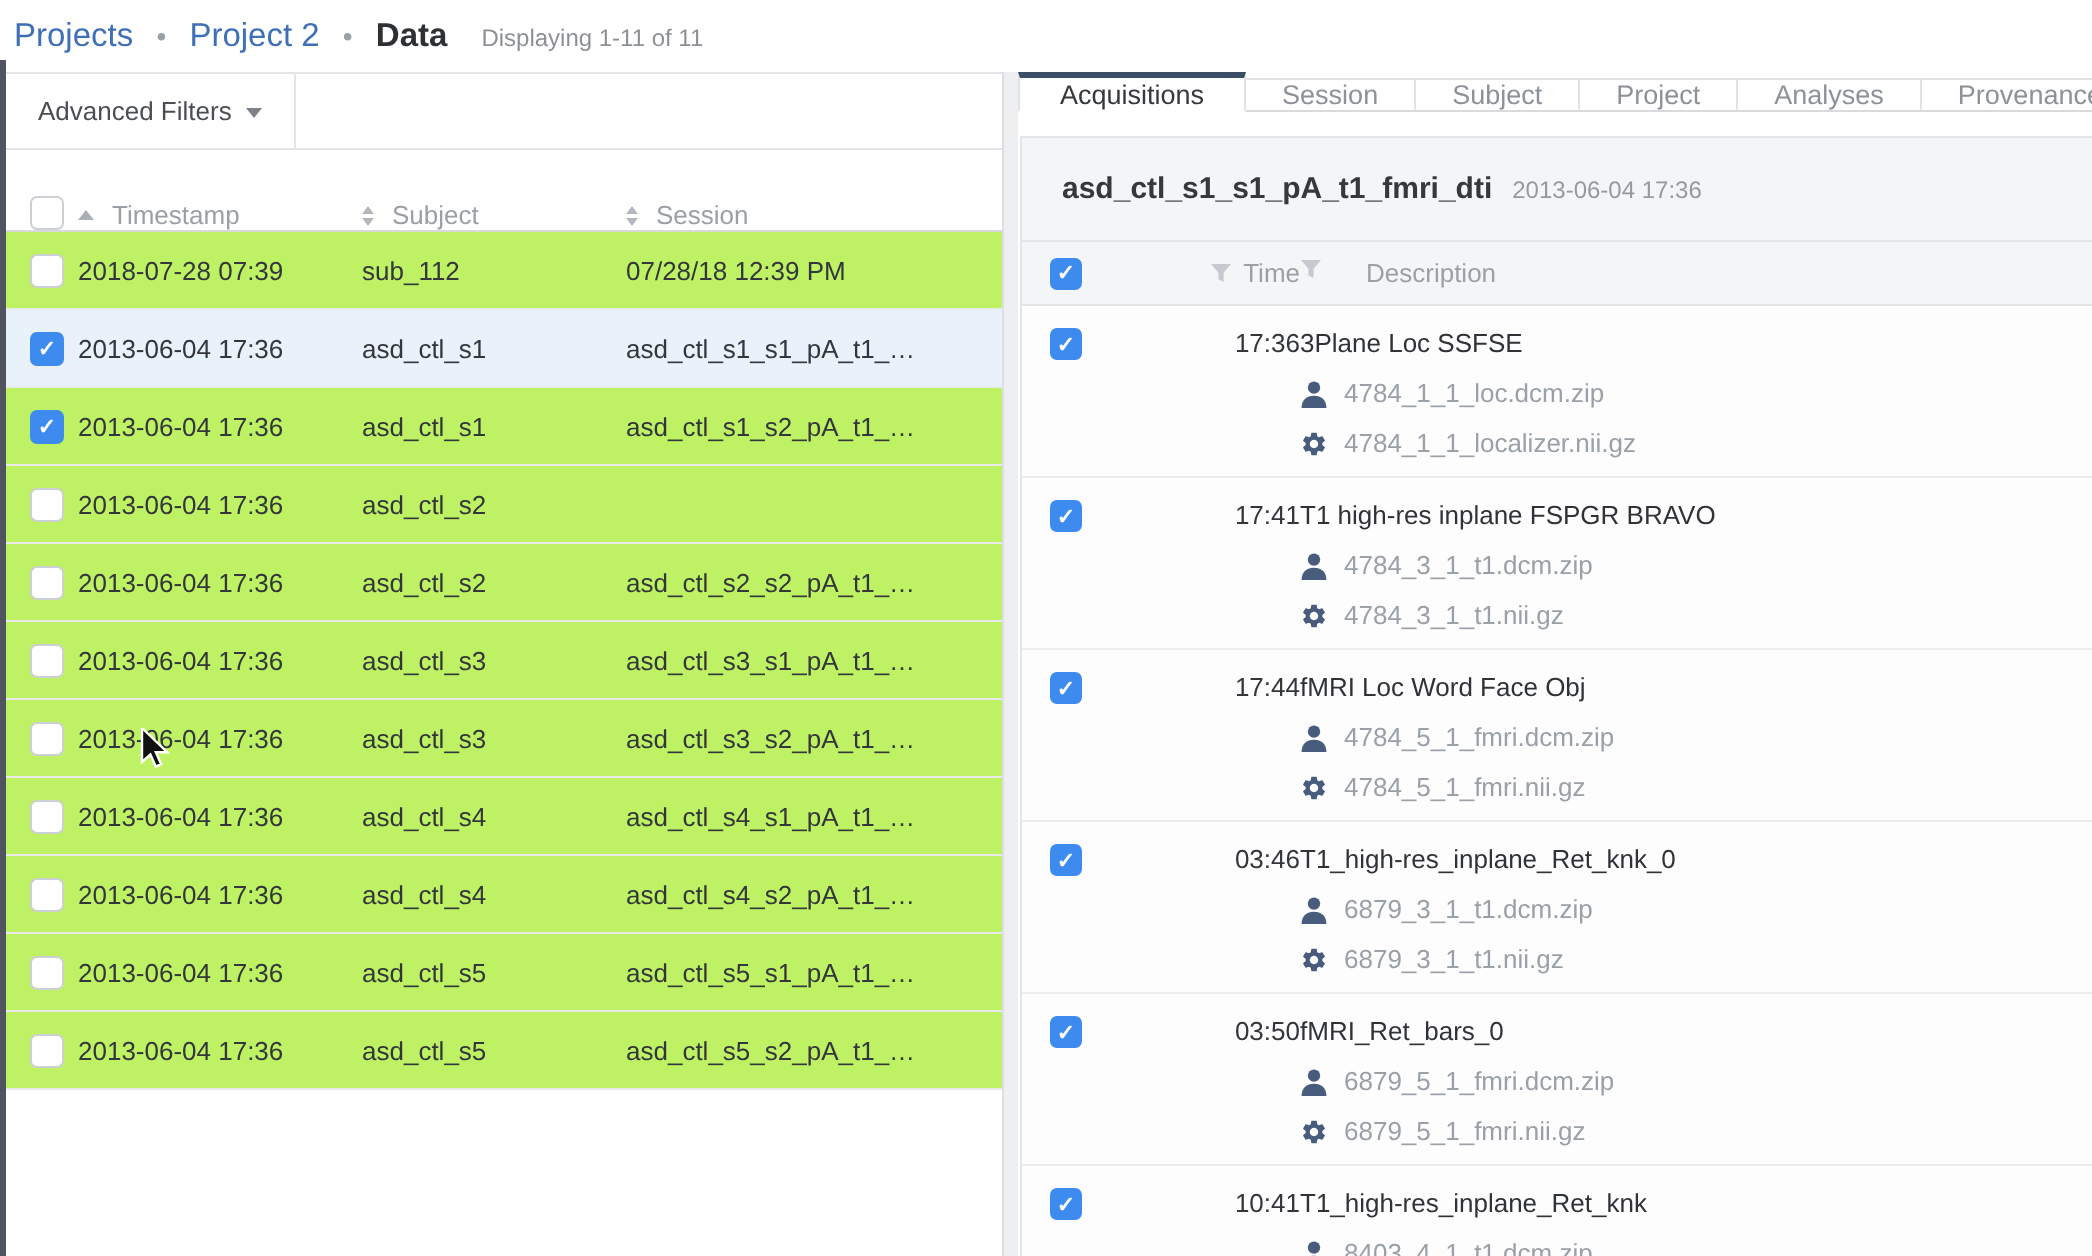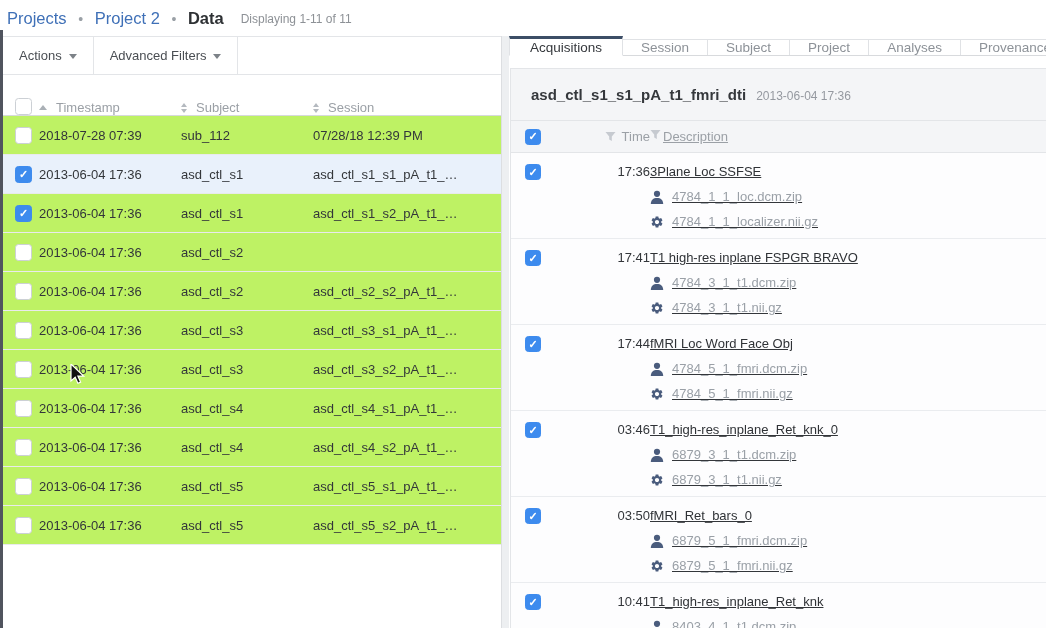--- a/index.html
+++ b/index.html
@@ -56,21 +56,21 @@
   .tab.active { margin-top:0; border-top:3px solid #3c4e66; border-left:1px solid #e0e2e5; background:#fff;
          color:#35383c; margin-bottom:-1px; border-bottom:1px solid #fff; padding:0 20px; }
 
   .acq-card { margin-top:12px; margin-left:1px; border:1px solid #e3e5e8; border-right:none; background:#fdfdfe; flex:1; }
   .acq-title-band { background:#f4f5f7; border-bottom:1px solid #e3e5e8; padding:17px 20px; display:flex; align-items:baseline; }
   .acq-title { font-size:15px; font-weight:700; color:#35383c; }
   .acq-title-date { font-size:12px; color:#9599a0; margin-left:10px; }
   .acq-thead { height:32px; background:#f4f5f7; border-bottom:1px solid #e3e5e8; display:flex; align-items:center; color:#9ba0a6; }
   .a-cb { margin-left:14px; }
   .a-time { width:96px; margin-left:13px; display:flex; align-items:center; gap:6px;justify-content:flex-end; }
-  .a-desc { flex:1; display:flex; align-items:flex-start; gap:2px;text-decoration:underline; }
+  .a-desc { flex:1; display:flex; align-items:flex-start; gap:22px; }
   .funnel { flex:0 0 auto; display:inline-flex; }
 
   .arow { display:flex; align-items:flex-start; padding:9px 0 8px; border-bottom:1px solid #eaecef; background:#fdfdfe; }
   .arow .a-cb { margin-top:2px; }
   .arow .a-time { margin-top:2px; line-height:16px; color:#33363a; }
   .arow .a-desc { display:block; }
   .a-desc-title { line-height:16px; color:#2f3236; margin-top:2px; }
   .file-line { display:flex; align-items:center; gap:8px; margin-top:9px; line-height:16px; cursor:pointer; }
   .file-name { color:#9aa0a7; font-size:13px; }
   .file-icon { width:14px; height:14px; display:inline-flex; flex:0 0 auto; }
@@ -96,24 +96,20 @@
     </span>
     <span class="displaying">Displaying 1-11 of 11</span>
   </div>
 
   <div class="left-rail"></div>
 
   <div class="main">
 
     <div class="left-panel">
       <div class="toolbar">
-        <div class="tb-btn">
-          <span>Actions</span>
-          <span class="caret-down"></span>
-        </div>
         <div class="tb-btn">
           <span>Advanced Filters</span>
           <span class="caret-down"></span>
         </div>
       </div>
 
       <div class="ltable-header">
         <span class="checkbox"></span>
         <span class="c-ts">
           <span class="tri-up"></span>

